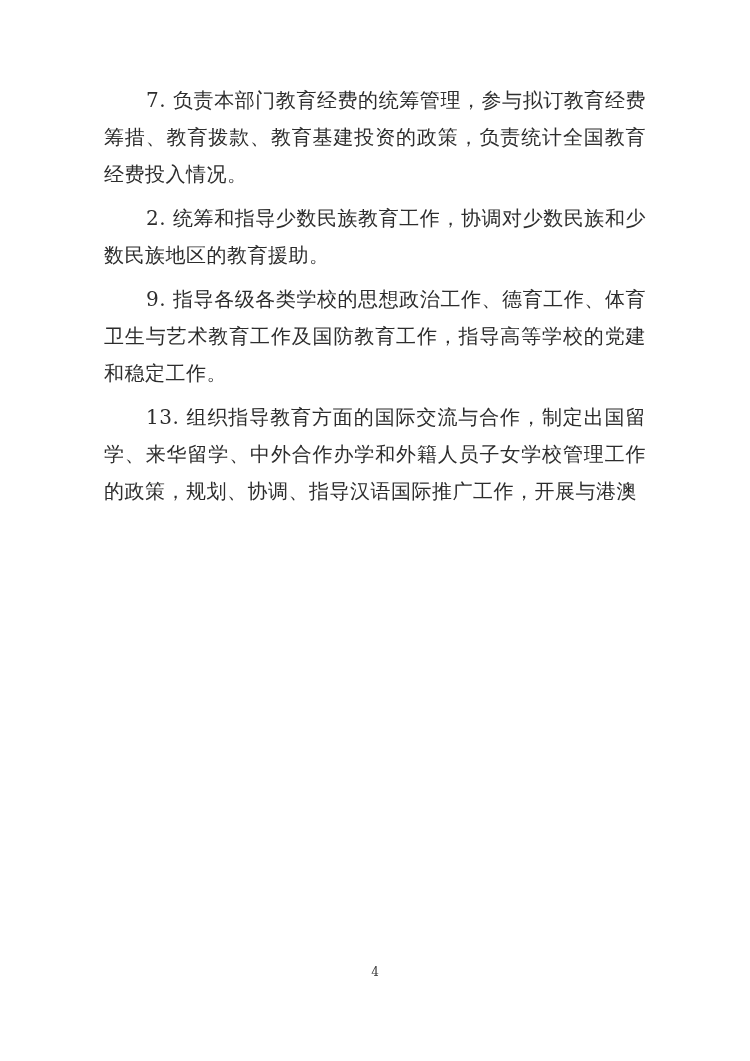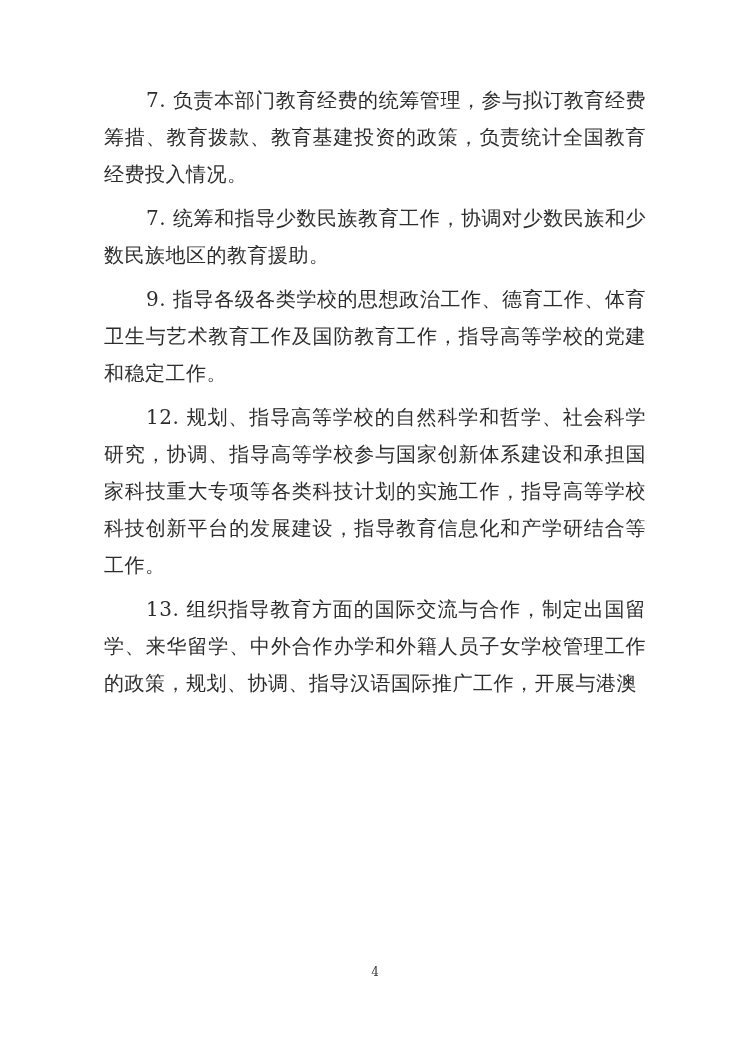--- a/index.html
+++ b/index.html
@@ -45,21 +45,20 @@
     color: #3a3a3a;
     letter-spacing: 0;
   }
 </style>
 </head>
 <body>
 
 <div class="page">
   <div class="content">
     <p class="para">7. 负责本部门教育经费的统筹管理，参与拟订教育经费筹措、教育拨款、教育基建投资的政策，负责统计全国教育经费投入情况。</p>
-    <p class="para">7. 统筹和指导少数民族教育工作，协调对少数民族和少数民族地区的教育援助。</p>
+    <p class="para">2. 统筹和指导少数民族教育工作，协调对少数民族和少数民族地区的教育援助。</p>
     <p class="para">9. 指导各级各类学校的思想政治工作、德育工作、体育卫生与艺术教育工作及国防教育工作，指导高等学校的党建和稳定工作。</p>
-    <p class="para">12. 规划、指导高等学校的自然科学和哲学、社会科学研究，协调、指导高等学校参与国家创新体系建设和承担国家科技重大专项等各类科技计划的实施工作，指导高等学校科技创新平台的发展建设，指导教育信息化和产学研结合等工作。</p>
     <p class="para">13. 组织指导教育方面的国际交流与合作，制定出国留学、来华留学、中外合作办学和外籍人员子女学校管理工作的政策，规划、协调、指导汉语国际推广工作，开展与港澳</p>
   </div>
   <div class="footer">
     <span class="page-number">4</span>
   </div>
 </div>
 
 </body></html>

